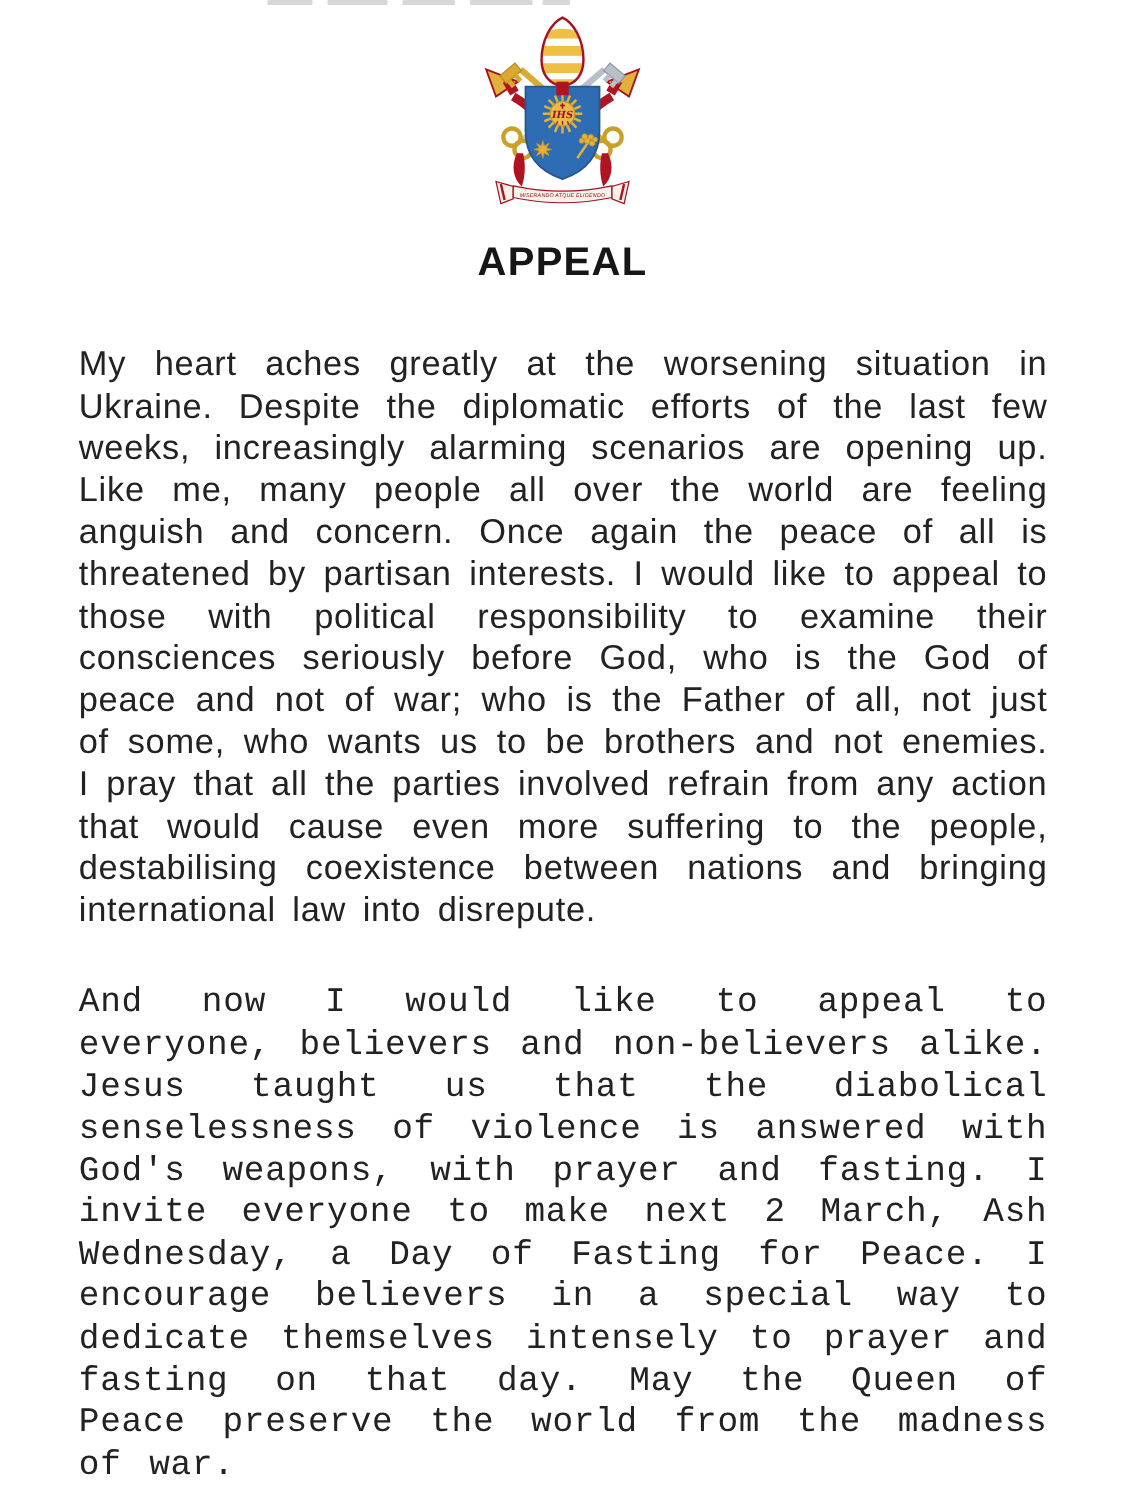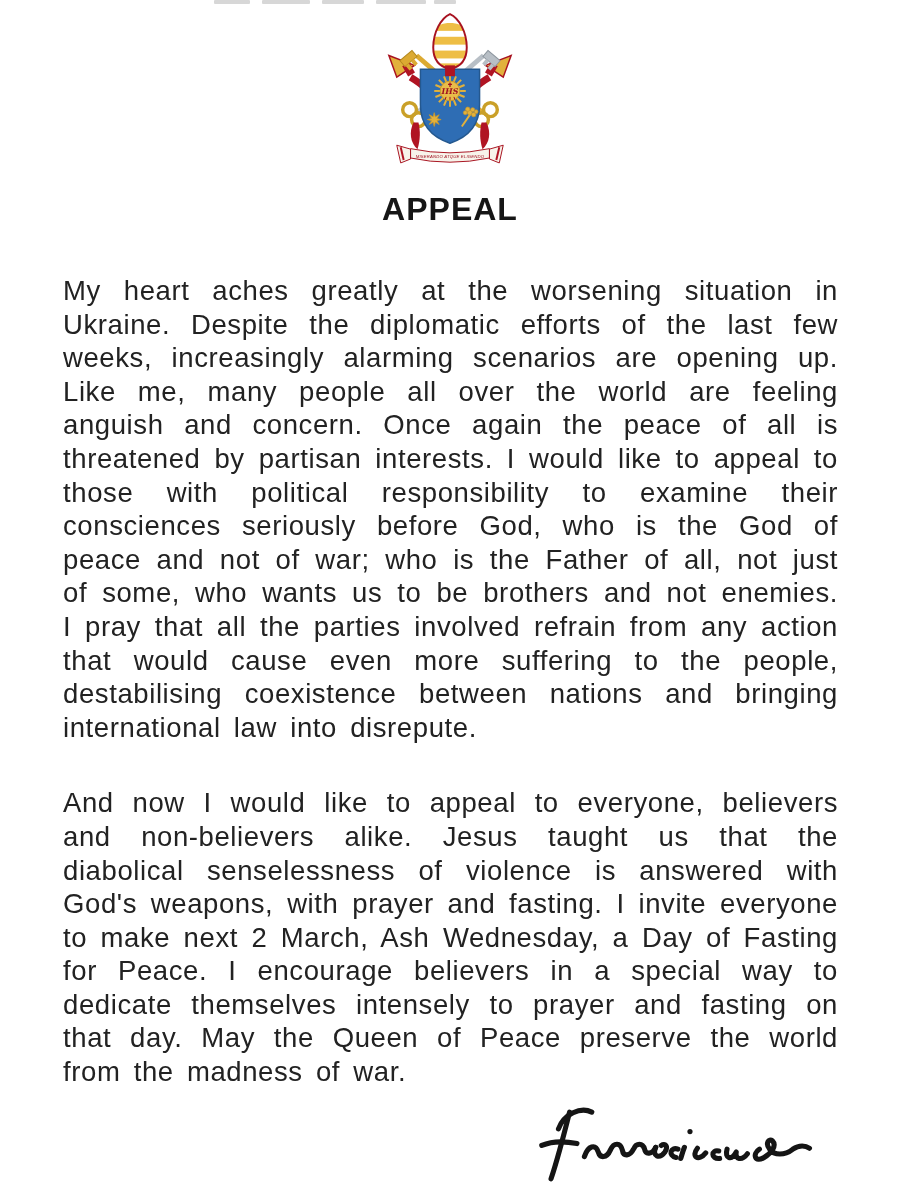--- a/index.html
+++ b/index.html
@@ -21,21 +21,21 @@
     text-align:center;margin:20px 0 0 0;
     font-size:32px;font-weight:700;letter-spacing:1px;color:#161616;
   }
 
   .body-text{width:775px;margin:0 auto 12px 63px;}
   .body-text p{
     margin:0;text-align:justify;
     font-size:27.5px;line-height:33.6px;letter-spacing:0.6px;word-spacing:5px;
     color:#222222;
   }
-  .body-text p + p{margin-top:42px;}
+  .body-text p + p{margin-top:42px;font-family:Liberation Mono, monospace;}
 
   .sig-row{width:845px;display:flex;justify-content:flex-end;margin-top:6px;}
   .sig-row svg{width:315px;height:88px;margin-right:4px;}
 </style>
 </head>
 <body>
 
 <div class="top-artifacts">
   <i style="left:214px;width:36px"></i>
   <i style="left:262px;width:48px"></i>

